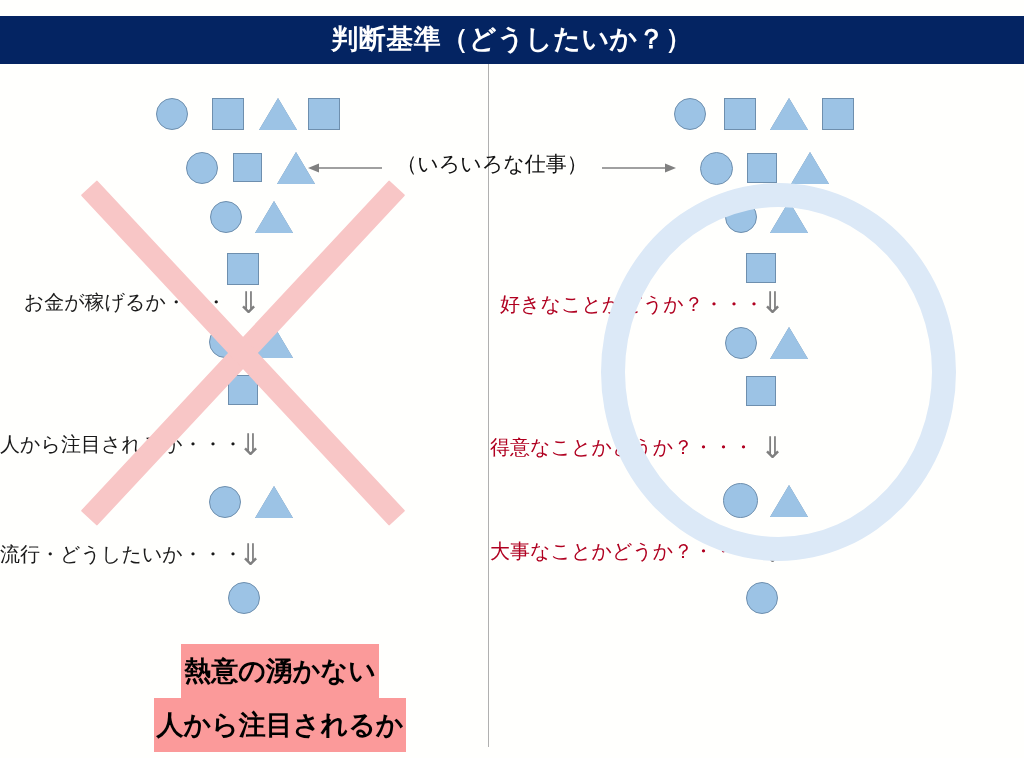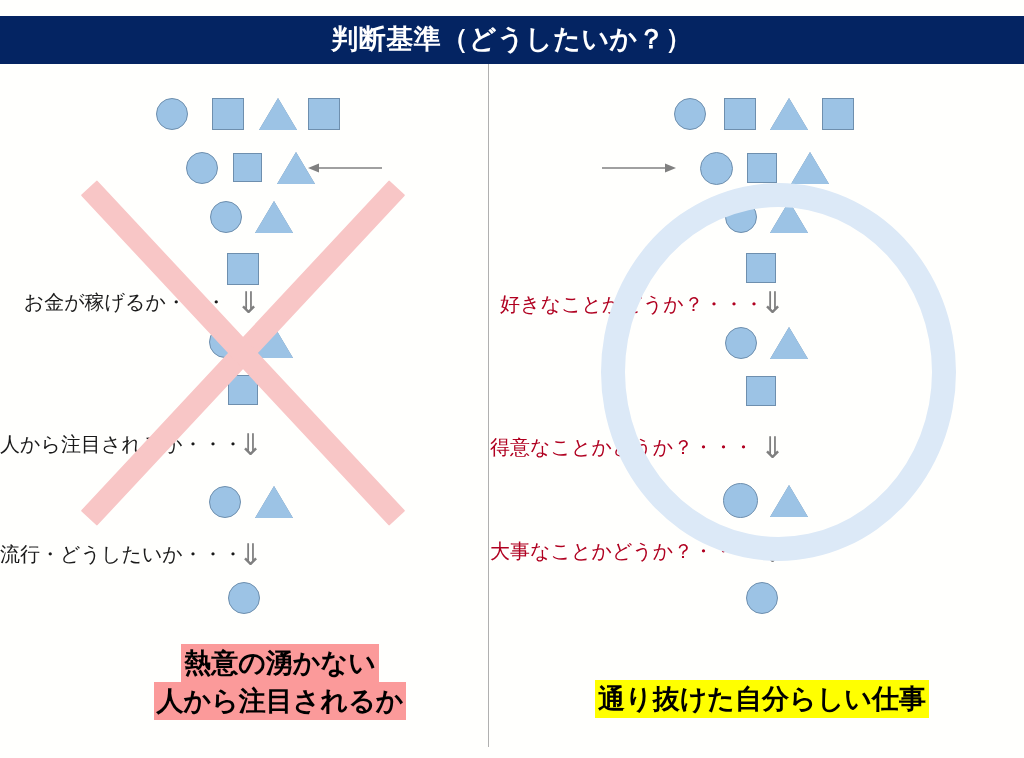--- a/index.html
+++ b/index.html
@@ -168,21 +168,21 @@
     text-align: center;
     font-size: 27px;
     line-height: 38px;
     font-weight: bold;
     color: #000000;
     font-family: "DejaVu Sans", "Liberation Sans", sans-serif;
     white-space: nowrap;
   }
   .caption span {
     display: inline-block;
-    padding: 0 3px;
+    padding: 8px 3px;
   }
   #caption-left { left: 80px; top: 628px; width: 400px; }
   #caption-left span { background: #FB9A9A; }
   #caption-right { left: 552px; top: 626px; width: 420px; }
   #caption-right span { background: #FFFF00; }
 </style>
 </head>
 <body>
 
 <div id="slide">
@@ -237,20 +237,21 @@
 
   <div class="shape sh-circle" style="left:723px; top:467px; width:35px; height:35px;"></div>
   <div class="shape sh-triangle" style="left:770px; top:469px;"></div>
 
   <div class="shape sh-circle" style="left:746px; top:566px; width:32px; height:32px;"></div>
 
   <svg class="h-arrow" style="left:306px; top:145px; width:76px; height:14px;" viewBox="0 0 76 14">
     <line x1="76" y1="7" x2="10" y2="7" stroke="#808080" stroke-width="1.6"></line>
     <polygon points="2,7 13,2.5 13,11.5" fill="#808080"></polygon>
   </svg>
+  <div id="various-jobs-label">（いろいろな仕事）</div>
   <svg class="h-arrow" style="left:602px; top:145px; width:76px; height:14px;" viewBox="0 0 76 14">
     <line x1="0" y1="7" x2="66" y2="7" stroke="#808080" stroke-width="1.6"></line>
     <polygon points="74,7 63,2.5 63,11.5" fill="#808080"></polygon>
   </svg>
 
   <div class="criteria-label criteria-left" style="left:0px; top:275px; width:226px;">お金が稼げるか・・・</div>
   <div class="dbl-arrow" style="left:236px; top:272px;">⇓</div>
 
   <div class="criteria-label criteria-left" style="left:0px; top:417px; width:238px;">人から注目されるか・・・</div>
   <div class="dbl-arrow" style="left:238px; top:414px;">⇓</div>
@@ -274,16 +275,15 @@
 
   <div id="accept-ring"></div>
 
   <div class="caption" id="caption-left">
     <span>熱意の湧かない</span><br>
     <span>人から注目されるか</span>
   </div>
 
   <div class="caption" id="caption-right">
     <br>
-    <span>通り抜けた自分らしい仕事</span>
   </div>
 
 </div>
 
 </body></html>

